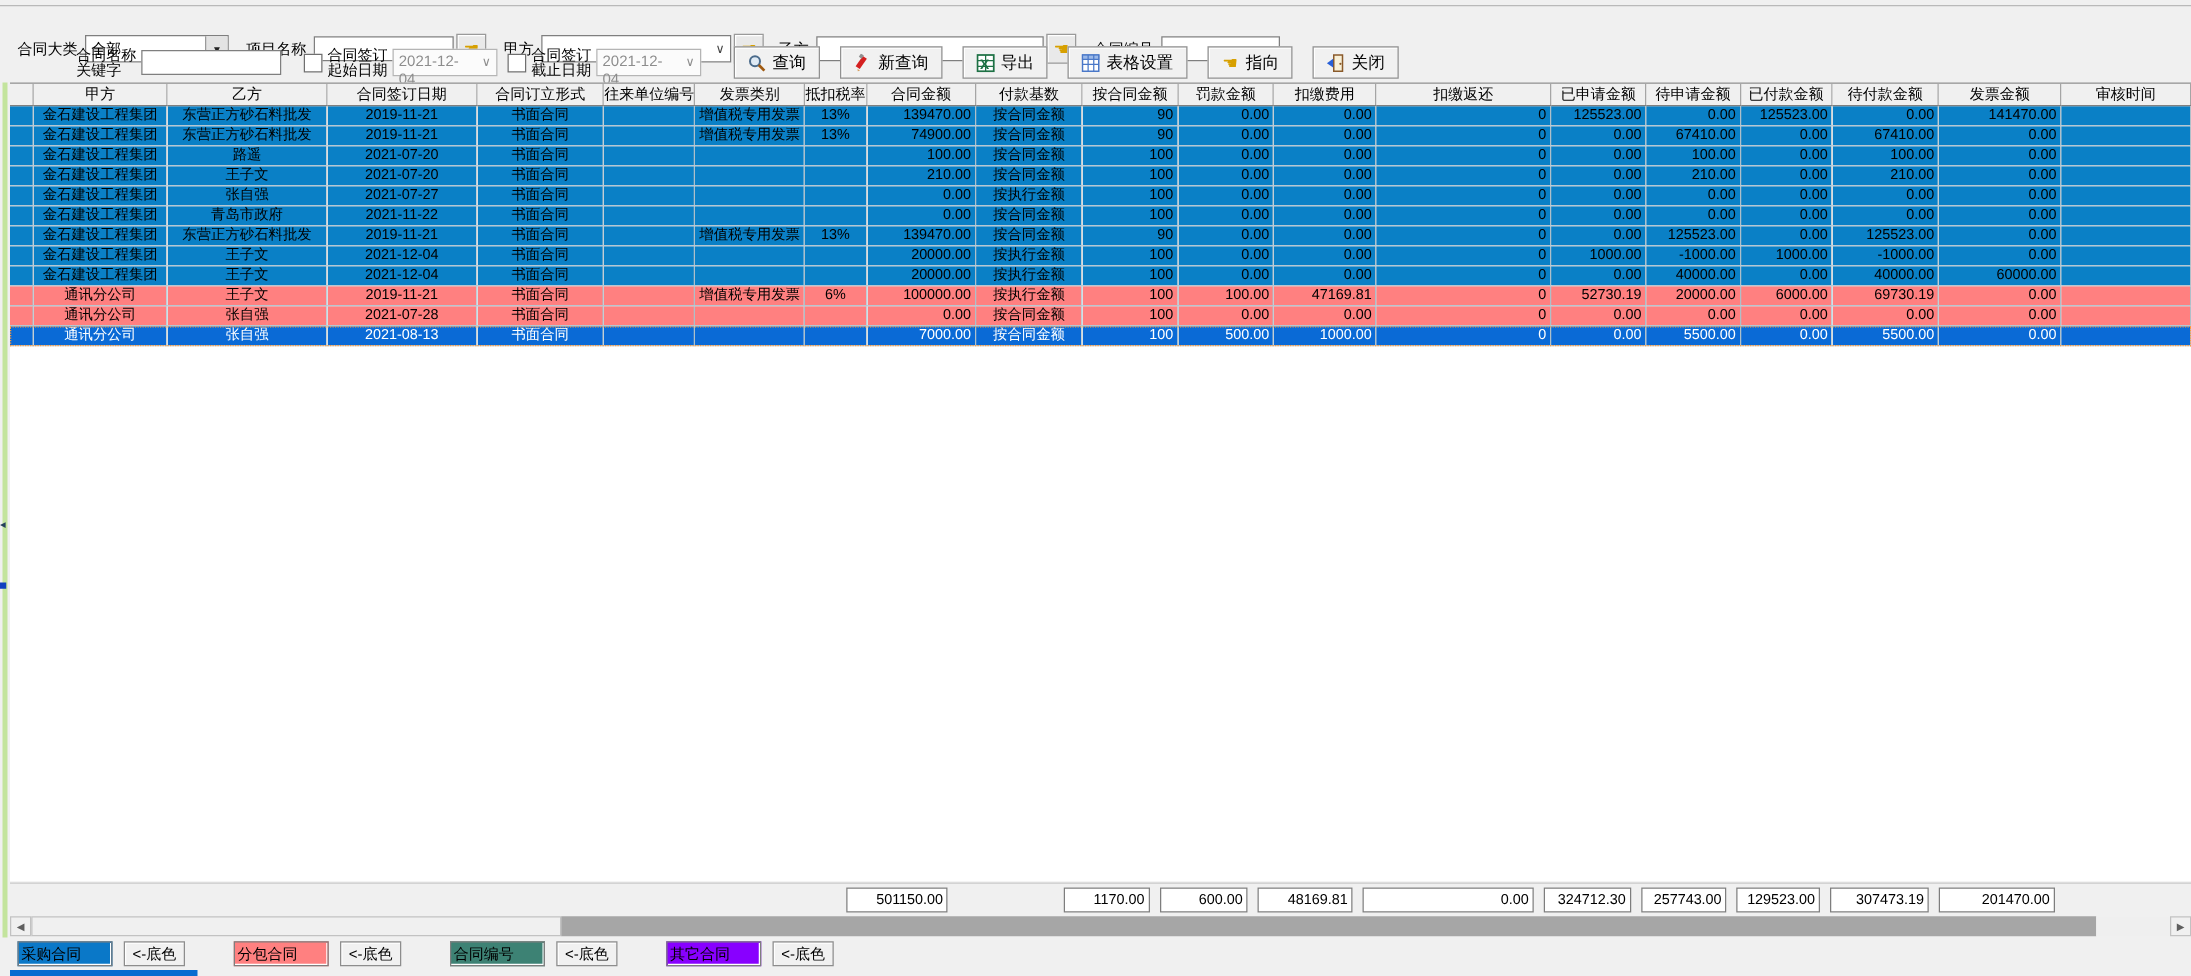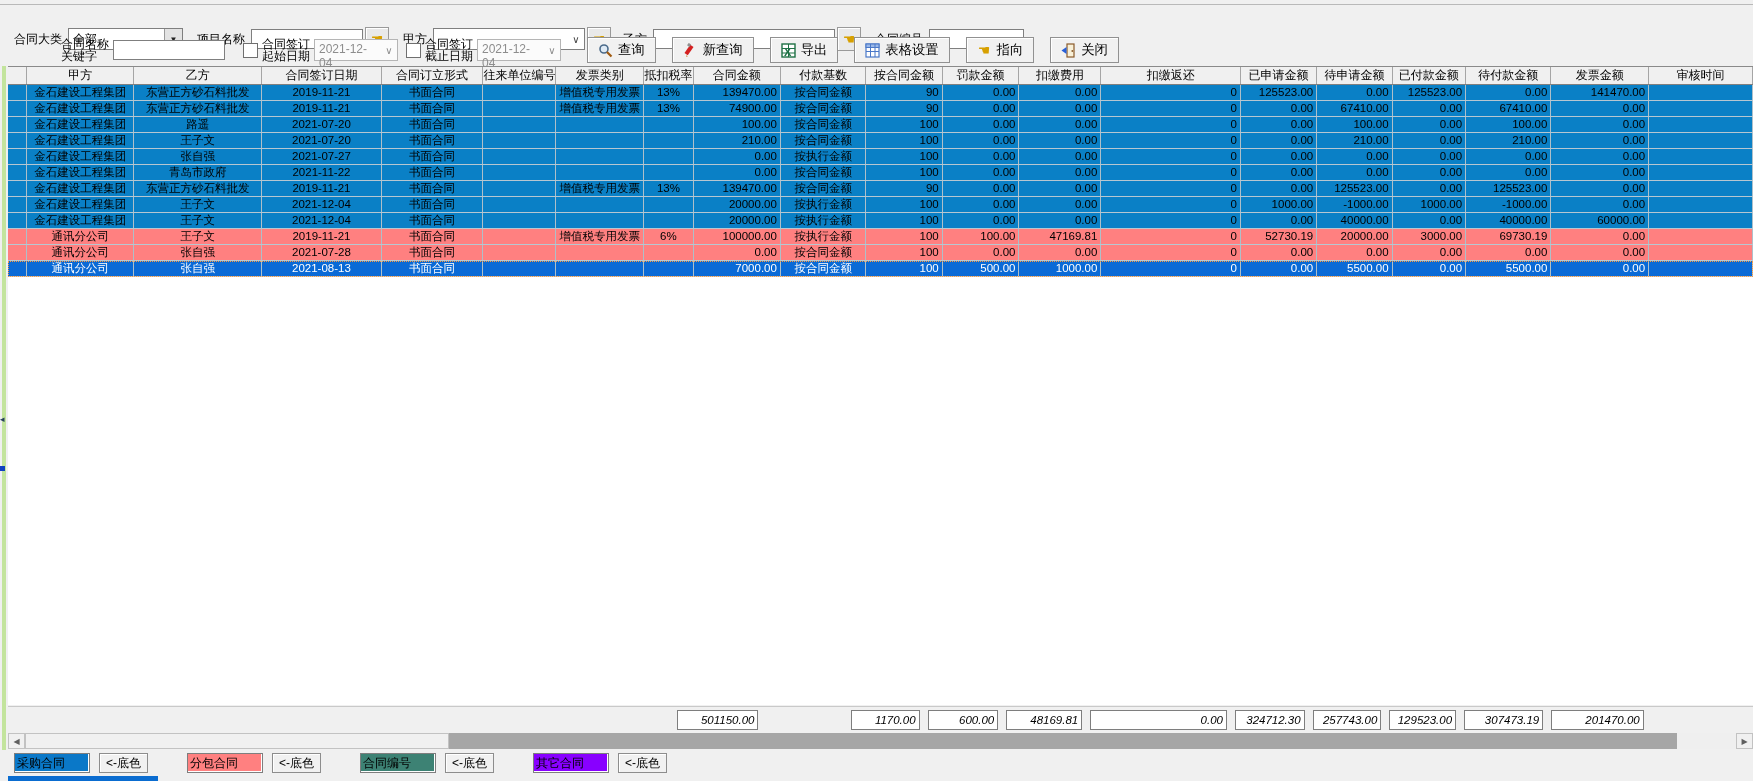--- a/index.html
+++ b/index.html
@@ -35,21 +35,21 @@
      border-right:1px solid #a5a5a5;border-bottom:1px solid #808080;overflow:hidden;white-space:nowrap;}
   td{height:15px;line-height:15px;font-size:11.5px;padding:0 3px;overflow:hidden;white-space:nowrap;
      border-right:1px solid #aebfc9;border-bottom:1px solid #b7c7d1;box-sizing:border-box;}
   tr.purchase td{background:#0a80c6;color:#000;}
   tr.subcontract td{background:#ff8080;color:#000;}
   tr.selected td{background:#0a6ad6;color:#ffffff;}
   tr.selected{outline:1px dotted #ff9a3c;outline-offset:-1px;}
   td.r{text-align:right;} td.c{text-align:center;}
   
   .totals{position:absolute;left:8px;top:706px;width:1745px;height:24px;background:#f0f0f0;
-          border-top:1px solid #c9c9c9;overflow:hidden;font-style:italic;}
+          border-top:1px solid #c9c9c9;overflow:hidden;}
   .totals .box{height:18px;line-height:18px;border:1px solid #7e7e7e;background:#fff;
                text-align:right;padding:0 3px;margin:2px 1px 0 1px;font-size:11.5px;}
   .totals td{border:none;background:transparent;height:24px;}
   
   .hscroll{position:absolute;left:8px;top:733px;width:1745px;height:16px;background:#f0f0f0;display:flex;}
   .sc-btn{width:17px;height:16px;background:#f0f0f0;border:1px solid #c2c2c2;box-sizing:border-box;
           display:flex;align-items:center;justify-content:center;font-size:8px;color:#5f5f5f;}
   .sc-thumb{width:424px;height:16px;background:#f0f0f0;border:1px solid #c2c2c2;box-sizing:border-box;}
   .sc-track-dark{width:1228px;height:16px;background:#a6a6a6;}
   .sc-track-light{flex:1;height:16px;background:#efefef;}
@@ -433,21 +433,21 @@
             <td class="c">增值税专用发票</td>
             <td class="c">6%</td>
             <td class="r">100000.00</td>
             <td class="c">按执行金额</td>
             <td class="r">100</td>
             <td class="r">100.00</td>
             <td class="r">47169.81</td>
             <td class="r">0</td>
             <td class="r">52730.19</td>
             <td class="r">20000.00</td>
-            <td class="r">3000.00</td>
+            <td class="r">6000.00</td>
             <td class="r">69730.19</td>
             <td class="r">0.00</td>
             <td class="c"></td>
           </tr>
           <tr class="subcontract">
             <td class="c"></td>
             <td class="c">通讯分公司</td>
             <td class="c">张自强</td>
             <td class="c">2021-07-28</td>
             <td class="c">书面合同</td>

